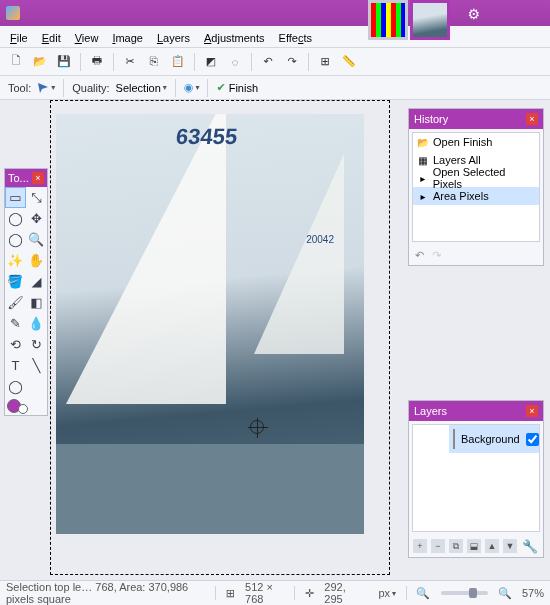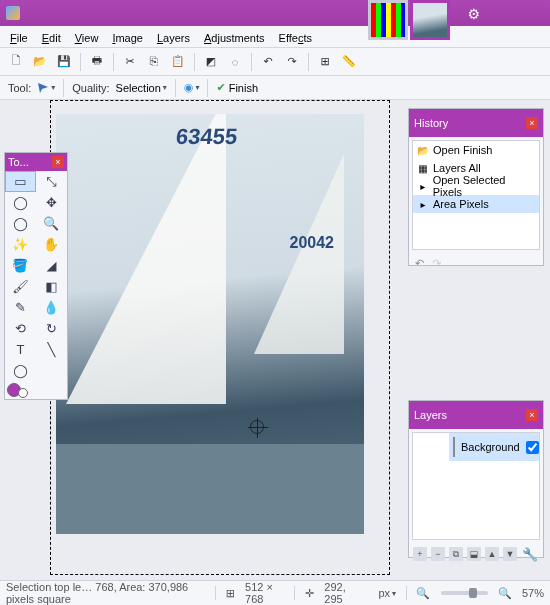--- a/index.html
+++ b/index.html
@@ -22,43 +22,43 @@
 .toolbar2 { height:24px; background:#f5f6fa; display:flex; align-items:center; gap:6px; padding:0 8px; border-bottom:1px solid #d4d7e0; }
 .toolbar2 .lbl { color:#333; }
 .drop { display:inline-flex; align-items:center; gap:2px; }
 .drop::after { content:"▾"; font-size:8px; color:#555; }
 .canvas-area { position:absolute; top:100px; left:50px; width:340px; height:475px; background:#eaecf2; }
 .canvas-border { position:absolute; inset:0; border:1px dashed #000; }
 .canvas-img { position:absolute; left:6px; top:14px; width:308px; height:420px; background:linear-gradient(175deg,#dce6ec 0%,#d0dbe3 40%,#3c5668 70%,#5a7483 100%); overflow:hidden; }
 .sail1 { position:absolute; left:10px; top:-20px; width:0; height:0; border-left:160px solid transparent; border-bottom:310px solid rgba(250,250,248,0.85); }
 .sail2 { position:absolute; right:20px; top:40px; width:0; height:0; border-left:90px solid transparent; border-bottom:200px solid rgba(240,242,240,0.8); }
 .sailnum { position:absolute; top:10px; left:120px; color:#294a7a; font-weight:bold; font-size:22px; font-family:Arial; transform:skewX(-6deg); }
-.sailnum2 { position:absolute; top:120px; right:30px; color:#294a7a; font-weight:bold; font-size:16px; }
+.sailnum2 { position:absolute; top:120px; right:30px; color:#294a7a; font-weight:normal; font-size:10px; }
 .water { position:absolute; bottom:0; left:0; right:0; height:90px; background:#6b8290; }
 .scrollh { position:absolute; left:30px; bottom:14px; width:360px; height:6px; background:#fff; border-radius:3px; }
 .scrollh .thumb { position:absolute; left:4px; top:0; height:6px; width:300px; background:#cfd2dc; border-radius:3px; }
 .movecur { position:absolute; left:200px; top:320px; width:14px; height:14px; border:1px solid #222; border-radius:50%; }
 .movecur::before,.movecur::after { content:""; position:absolute; background:#222; }
 .movecur::before { left:6px; top:-3px; width:1px; height:20px; }
 .movecur::after { top:6px; left:-3px; height:1px; width:20px; }
 
-.tools-panel { position:absolute; top:152px; left:4px; width:64px; background:#f5f6fa; border:1px solid #b9bcc8; }
+.tools-panel { position:absolute; top:168px; left:4px; width:44px; background:#f5f6fa; border:1px solid #b9bcc8; }
 .tools-panel .hdr { height:18px; background:#a93ab1; color:#fff; display:flex; align-items:center; justify-content:space-between; padding:0 3px; font-size:10px; }
 .tools-panel .hdr .x { background:#e04040; color:#fff; width:12px; height:12px; display:flex; align-items:center; justify-content:center; font-size:9px; }
 .tools-grid { display:grid; grid-template-columns:1fr 1fr; }
 .tools-grid .tc { height:21px; display:flex; align-items:center; justify-content:center; font-size:13px; color:#3a3f52; }
 .tc.sel { background:#cfe5ff; border:1px solid #7ab5f0; }
 .colorsw { height:18px; display:flex; align-items:center; padding:2px; gap:2px; }
 .colorsw .c1 { width:14px; height:14px; background:#a93ab1; border:1px solid #666; border-radius:50%; }
 .colorsw .c2 { width:10px; height:10px; background:#fff; border:1px solid #666; border-radius:50%; margin-left:-5px; margin-top:6px; }
 
 .panel { position:absolute; right:6px; width:136px; background:#f5f6fa; border:1px solid #b9bcc8; }
 .panel.hist { top:108px; height:158px; }
 .panel.layers { top:400px; height:158px; }
-.panel .phdr { height:28px; background:#a93ab1; color:#fff; display:flex; align-items:center; justify-content:space-between; padding:9px 5px; font-size:11px; }
+.panel .phdr { height:20px; background:#a93ab1; color:#fff; display:flex; align-items:center; justify-content:space-between; padding:9px 5px; font-size:11px; }
 .panel .phdr .x { background:#e04040; color:#fff; width:12px; height:12px; display:flex; align-items:center; justify-content:center; font-size:9px; }
 .panel .pbody { background:#fff; margin:3px; border:1px solid #cfd2dc; }
 .hist .pbody { height:110px; overflow:hidden; }
 .hist-item { display:flex; align-items:center; gap:4px; padding:2px 4px; height:18px; }
 .hist-item.sel { background:#cfe5ff; }
 .hist-item .ic { width:12px; text-align:center; font-size:10px; }
 .hist-foot { height:20px; display:flex; align-items:center; gap:8px; padding:0 6px; color:#888; }
 .layers .pbody { height:108px; }
 .layer-row { display:flex; align-items:center; gap:6px; padding:4px; background:#cfe5ff;margin-left:36px; }
 .layer-th { width:20px; height:20px; background:linear-gradient(#cfd9e0,#4a6270); border:1px solid #888; }

